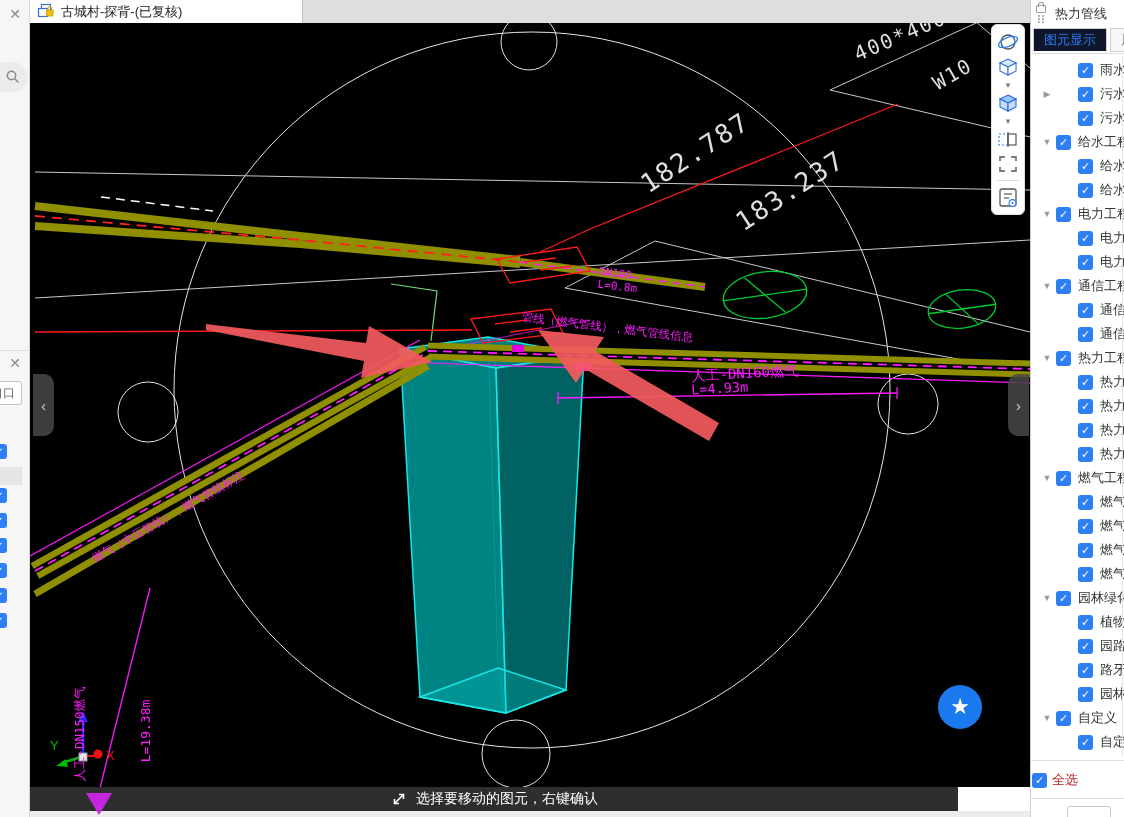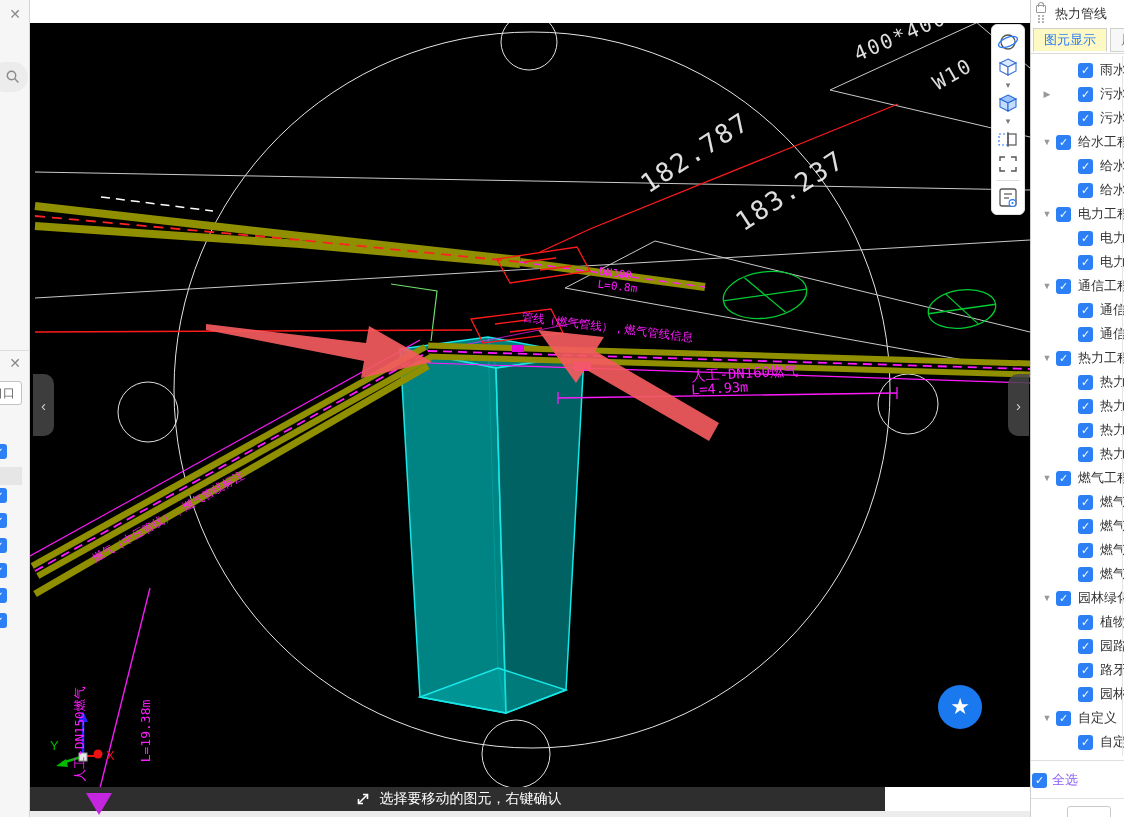--- a/index.html
+++ b/index.html
@@ -43,58 +43,58 @@
                  border:1px solid #e2e2e2;border-radius:6px;box-shadow:0 1px 4px rgba(0,0,0,.28);
                  display:flex;flex-direction:column;align-items:center;box-sizing:border-box;}
   .tbtn{height:25px;display:flex;align-items:center;justify-content:center;width:100%;}
   .tcaret{height:11px;font-size:9px;color:#777;display:flex;align-items:center;justify-content:center;}
   .tdivider{width:22px;border-top:1px solid #ddd;margin:4px 0;}
 
   .fab-star{position:absolute;left:908px;top:662px;width:44px;height:44px;border-radius:50%;
             background:#1b79ef;color:#fff;font-size:22px;display:flex;align-items:center;
             justify-content:center;}
 
-  .status-bar{position:absolute;left:30px;top:787px;width:855px;height:24px;background:#2e2e2e;
+  .status-bar{position:absolute;left:30px;top:787px;width:928px;height:24px;background:#2e2e2e;
               color:#fff;font-size:14px;font-weight:500;display:flex;align-items:center;
               justify-content:center;gap:8px;}
   .bottom-strip{position:absolute;left:30px;top:811px;width:1000px;height:6px;background:#ececec;}
   .mag-triangle{position:absolute;left:86px;top:793px;width:0;height:0;z-index:6;
                 border-left:13px solid transparent;border-right:13px solid transparent;
                 border-top:22px solid #c426e0;}
 
   
   .right-panel{position:absolute;left:1030px;top:0;width:94px;height:817px;background:#fff;
                border-left:1px solid #cfcfcf;box-sizing:border-box;}
   .rp-header{position:absolute;left:0;top:0;width:200px;height:28px;display:flex;align-items:center;}
   .rp-grip{margin-left:5px;width:10px;display:flex;flex-direction:column;align-items:center;gap:1px;}
   .rp-grip .lock{width:8px;height:6px;border:1px solid #9a9a9a;border-radius:1px;margin-bottom:1px;position:relative;}
   .rp-grip .lock:before{content:"";position:absolute;left:1px;top:-4px;width:4px;height:4px;
                         border:1px solid #9a9a9a;border-bottom:none;border-radius:3px 3px 0 0;}
   .rp-grip .dotrow{display:flex;gap:2px;}
   .rp-grip .dot{width:2px;height:2px;background:#9a9a9a;border-radius:50%;}
   .rp-title{margin-left:9px;font-size:13px;color:#333;}
   .rp-tabs{position:absolute;left:2px;top:28px;height:24px;display:flex;}
-  .rp-tab{border:1px solid #d0d0d0;background:#fef9c3;font-size:13px;padding:0 10px;line-height:22px;
+  .rp-tab{border:1px solid #d0d0d0;background:#0f172a;font-size:13px;padding:0 10px;line-height:22px;
           white-space:nowrap;}
   .rp-tab.active{color:#2b7cf6;border-bottom-color:#fff;}
   .rp-tab.inactive{color:#666;margin-left:3px;background:#f7f7f7;}
   .rp-tree{position:absolute;left:0;top:53px;width:200px;height:705px;border-top:1px solid #dcdcdc;
            padding-top:4px;box-sizing:border-box;}
   .tree-row{position:relative;height:24px;display:flex;align-items:center;white-space:nowrap;}
   .tree-row .exp{position:absolute;left:9px;width:14px;font-size:9px;color:#999;text-align:center;}
   .tree-row.lvl1{padding-left:25px;}
   .tree-row.lvl2{padding-left:47px;}
   .cbx{width:15px;height:15px;background:#2d7ff5;border-radius:3px;color:#fff;font-size:11px;
        line-height:15px;text-align:center;flex:0 0 15px;}
   .tree-row .lab{margin-left:7px;font-size:13px;color:#333;}
   .rp-scroll{position:absolute;left:91px;top:56px;width:1px;height:700px;background:#e4e4e4;}
   .rp-sep1{position:absolute;left:0;top:760px;width:94px;border-top:1px solid #e0e0e0;}
   .rp-sep2{position:absolute;left:0;top:798px;width:94px;border-top:1px solid #e0e0e0;}
   .rp-selall{position:absolute;left:1px;top:771px;display:flex;align-items:center;}
-  .rp-selall .lab{margin-left:5px;font-size:13px;color:#8b5cf6;}
+  .rp-selall .lab{margin-left:5px;font-size:13px;color:#b91c1c;}
   .rp-bottom-btn{position:absolute;left:36px;top:806px;width:42px;height:18px;background:#fff;
                  border:1px solid #c9c9c9;border-radius:3px;}
 </style>
 </head>
 <body>
 
 <div class="app">
 
   <div class="left-strip">
     <span class="strip-x" style="top:6px;">✕</span>
@@ -110,20 +110,32 @@
     <div class="strip-hl"></div>
     <div class="strip-cbx" style="top:444px;">✓</div>
     <div class="strip-cbx" style="top:488px;">✓</div>
     <div class="strip-cbx" style="top:513px;">✓</div>
     <div class="strip-cbx" style="top:538px;">✓</div>
     <div class="strip-cbx" style="top:563px;">✓</div>
     <div class="strip-cbx" style="top:588px;">✓</div>
     <div class="strip-cbx" style="top:613px;">✓</div>
   </div>
 
+  <div class="tab-bar">
+    <div class="tab-rest"></div>
+    <div class="tab">
+      <svg width="18" height="17" viewBox="0 0 18 17">
+        <rect x="4.5" y="1.5" width="9" height="8" fill="#fff" stroke="#3a6fd8" stroke-width="1.2"></rect>
+        <rect x="1.5" y="5.5" width="9" height="8" fill="#fff" stroke="#3a6fd8" stroke-width="1.2"></rect>
+        <rect x="9.5" y="7" width="6.5" height="6" fill="#f4c20d" stroke="#c79a00" stroke-width="0.8"></rect>
+        <path d="M10.8 7 v-1.6 a1.9 1.9 0 0 1 3.8 0 V7" fill="none" stroke="#c79a00" stroke-width="1"></path>
+      </svg>
+      <span>古城村-探背-(已复核)</span>
+    </div>
+  </div>
 
   <div class="canvas">
     <svg width="1000" height="764" viewBox="30 23 1000 764">
 
       <g stroke="#e4e4e4" stroke-width="1" fill="none">
         <circle cx="532" cy="390" r="358"></circle>
         <circle cx="529" cy="42" r="28"></circle>
         <circle cx="148" cy="412" r="30"></circle>
         <circle cx="908" cy="404" r="30"></circle>
         <circle cx="516" cy="754" r="34"></circle>

